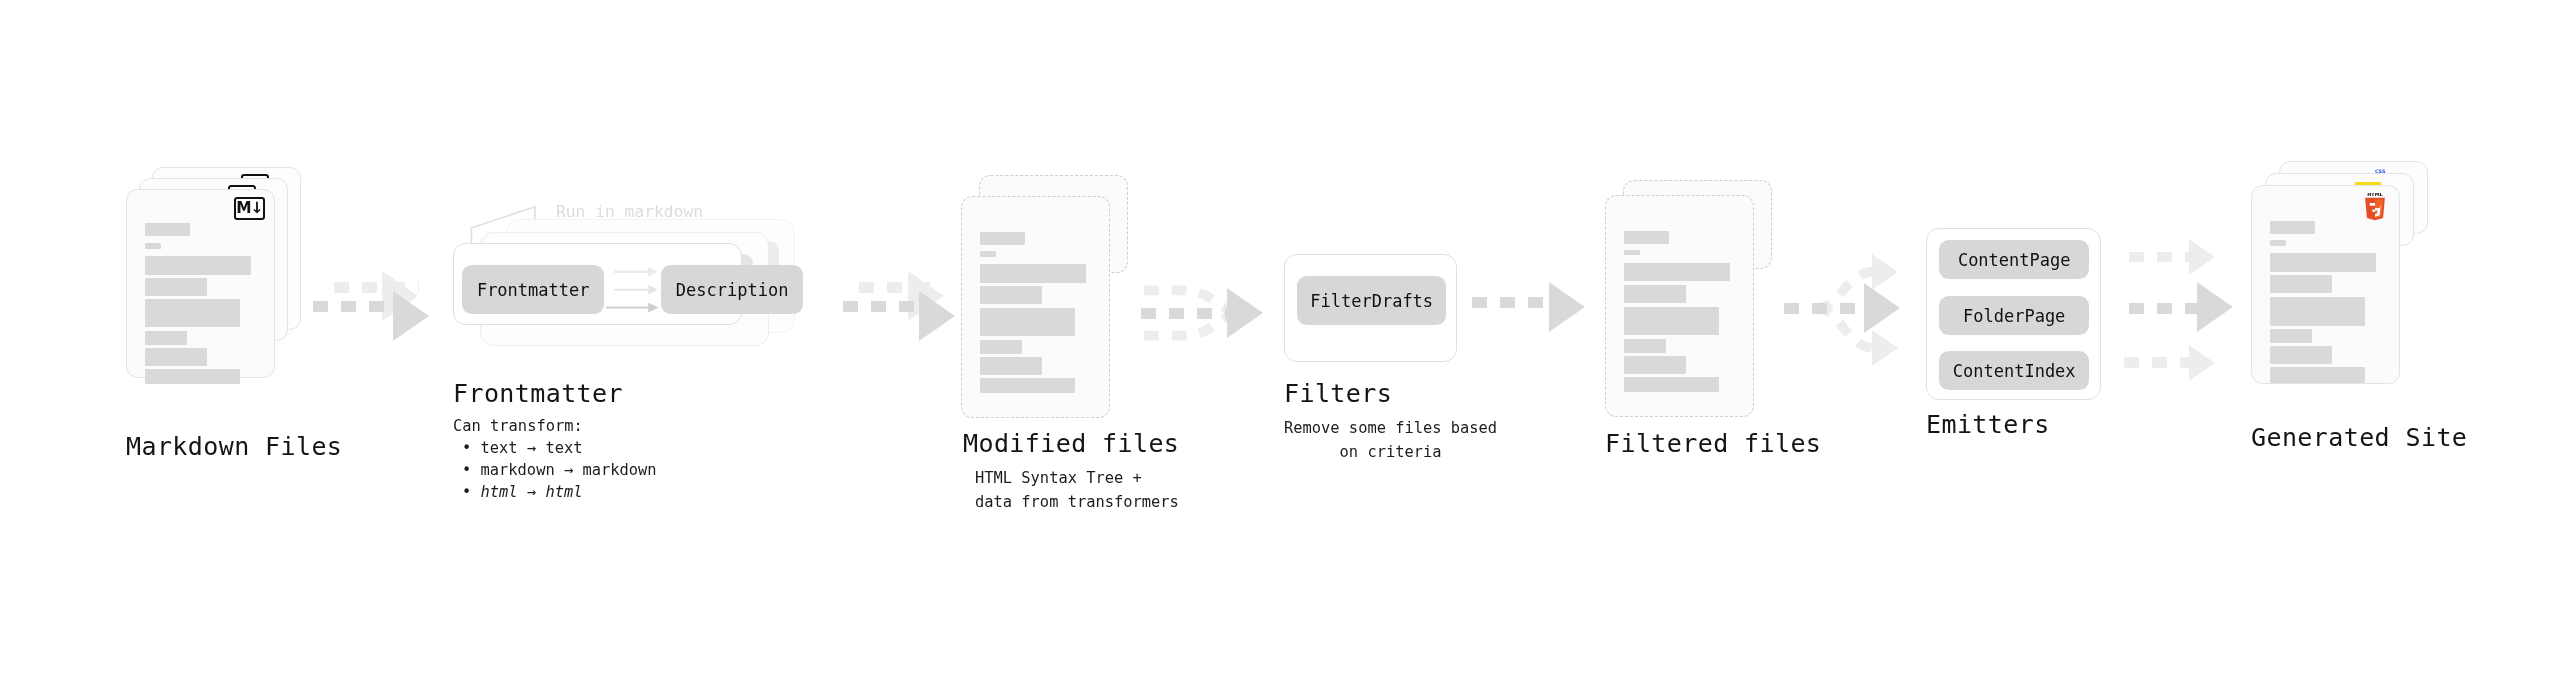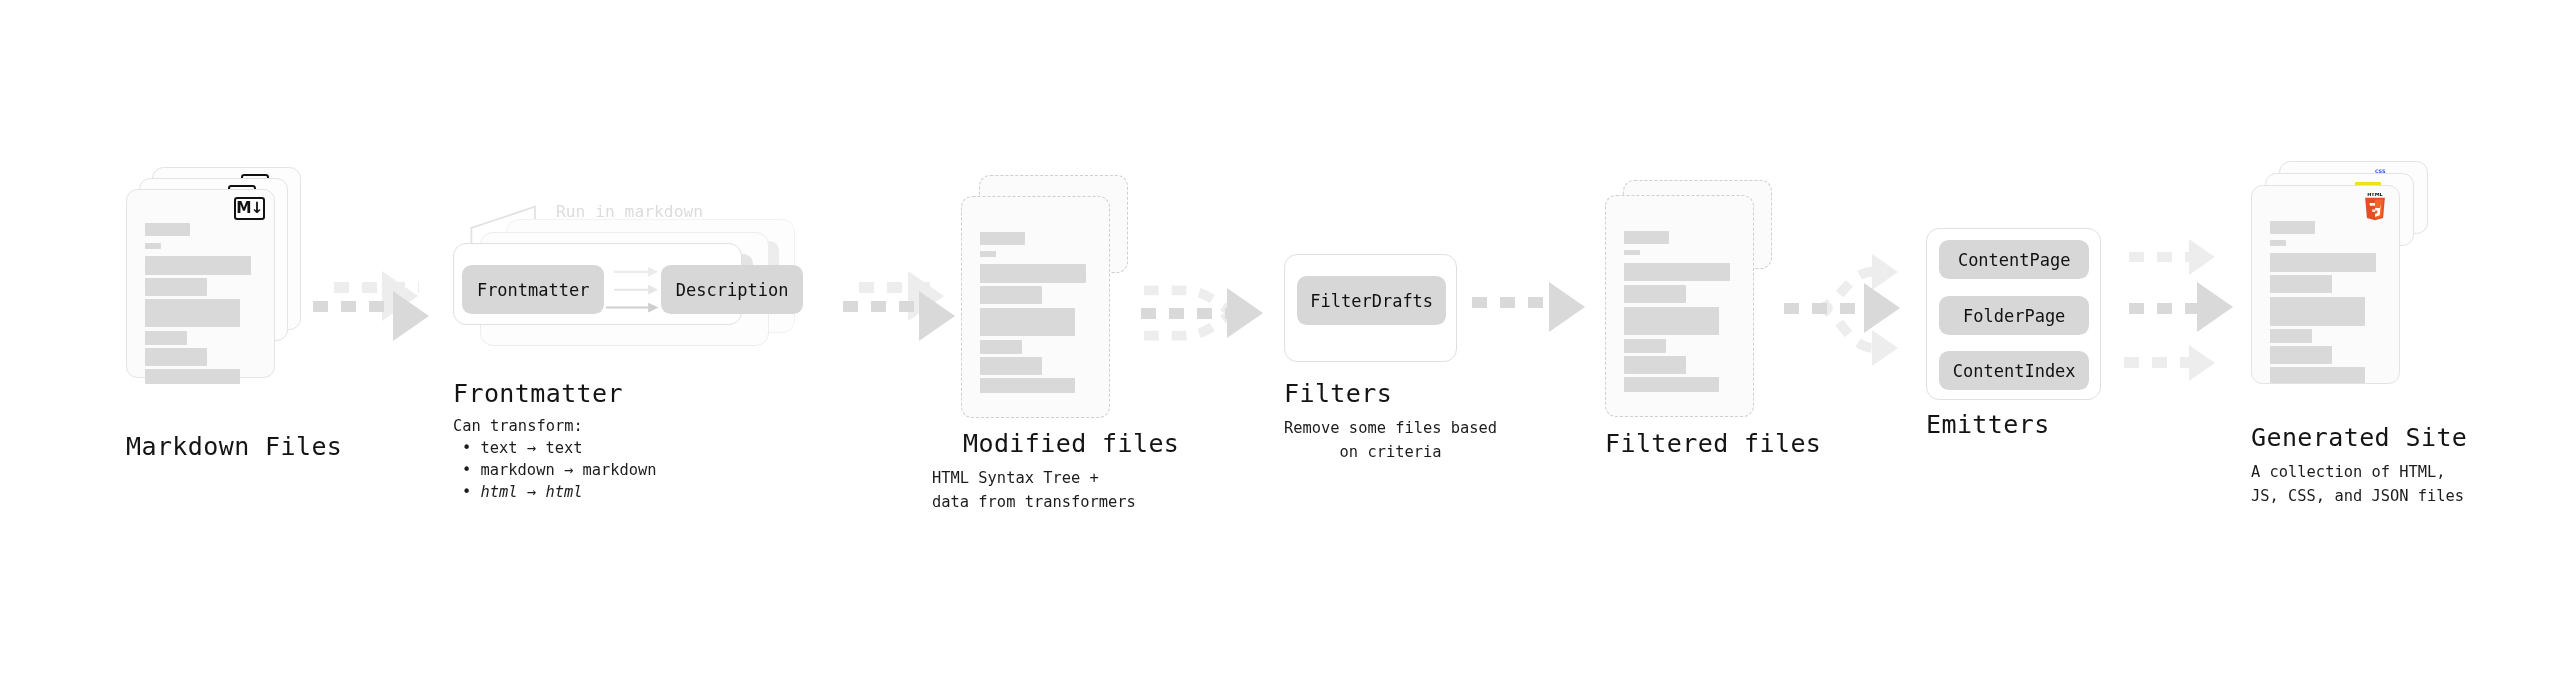--- a/index.html
+++ b/index.html
@@ -231,21 +231,21 @@
       <div class="bar" style="left:18px;top:54px;width:16.3px;height:5.7px;"></div>
       <div class="bar" style="left:18px;top:67px;width:106px;height:18.7px;"></div>
       <div class="bar" style="left:18px;top:89px;width:62px;height:18px;"></div>
       <div class="bar" style="left:18px;top:111px;width:95px;height:28.4px;"></div>
       <div class="bar" style="left:18px;top:143px;width:42px;height:14px;"></div>
       <div class="bar" style="left:18px;top:160px;width:62px;height:18px;"></div>
       <div class="bar" style="left:18px;top:181px;width:95px;height:15.4px;"></div>
     </div>
   </div>
   <div class="title" style="left:963px;top:429px;">Modified files</div>
-  <div class="sub" style="left:932px;top:466px;">HTML Syntax Tree +
+  <div class="sub" style="left:975px;top:466px;">HTML Syntax Tree +
 data from transformers</div>
 
   <div class="arrow" style="left:1136px;top:260px;width:154px;height:106px;">
     <svg class="curve" width="154" height="106" style="left:0;top:0;" viewBox="0 0 190 130">
       <path d="M10,37 L58,37 C96,37 104,65 130,65" fill="none" stroke="#ededed" stroke-width="12" stroke-dasharray="18 16"></path>
       <path d="M10,93 L58,93 C96,93 104,65 130,65" fill="none" stroke="#ededed" stroke-width="12" stroke-dasharray="18 16"></path>
     </svg>
     <div class="dash" style="left:4.9px;top:48px;width:102px;"></div>
     <div class="head" style="left:91px;top:28px;"></div>
   </div>
@@ -328,17 +328,15 @@
       <div class="bar" style="left:18px;top:54px;width:16.3px;height:5.7px;"></div>
       <div class="bar" style="left:18px;top:67px;width:106px;height:18.7px;"></div>
       <div class="bar" style="left:18px;top:89px;width:62px;height:18px;"></div>
       <div class="bar" style="left:18px;top:111px;width:95px;height:28.4px;"></div>
       <div class="bar" style="left:18px;top:143px;width:42px;height:14px;"></div>
       <div class="bar" style="left:18px;top:160px;width:62px;height:18px;"></div>
       <div class="bar" style="left:18px;top:181px;width:95px;height:15.4px;"></div>
     </div>
   </div>
   <div class="title" style="left:2251px;top:423px;">Generated Site</div>
-  <div class="sub" style="left:2251px;top:460px;">A collection of HTML,
-JS, CSS, and JSON files</div>
 
 </div>
 
 
 </body></html>

